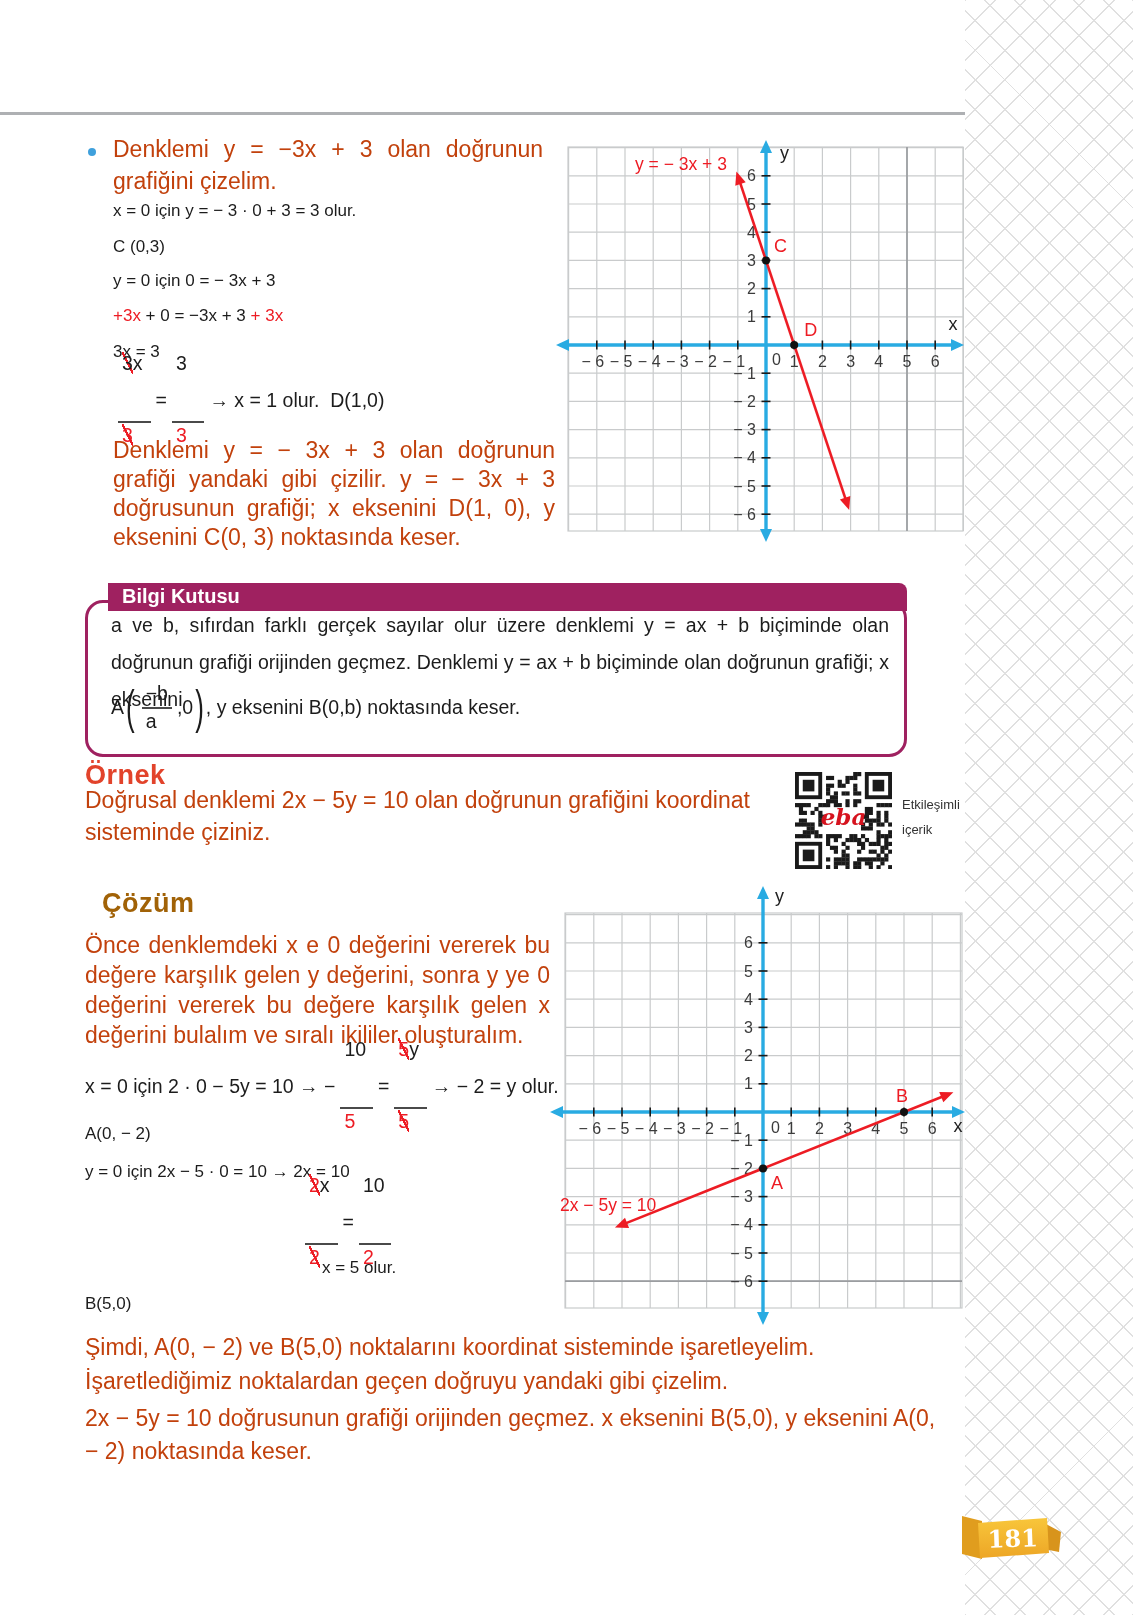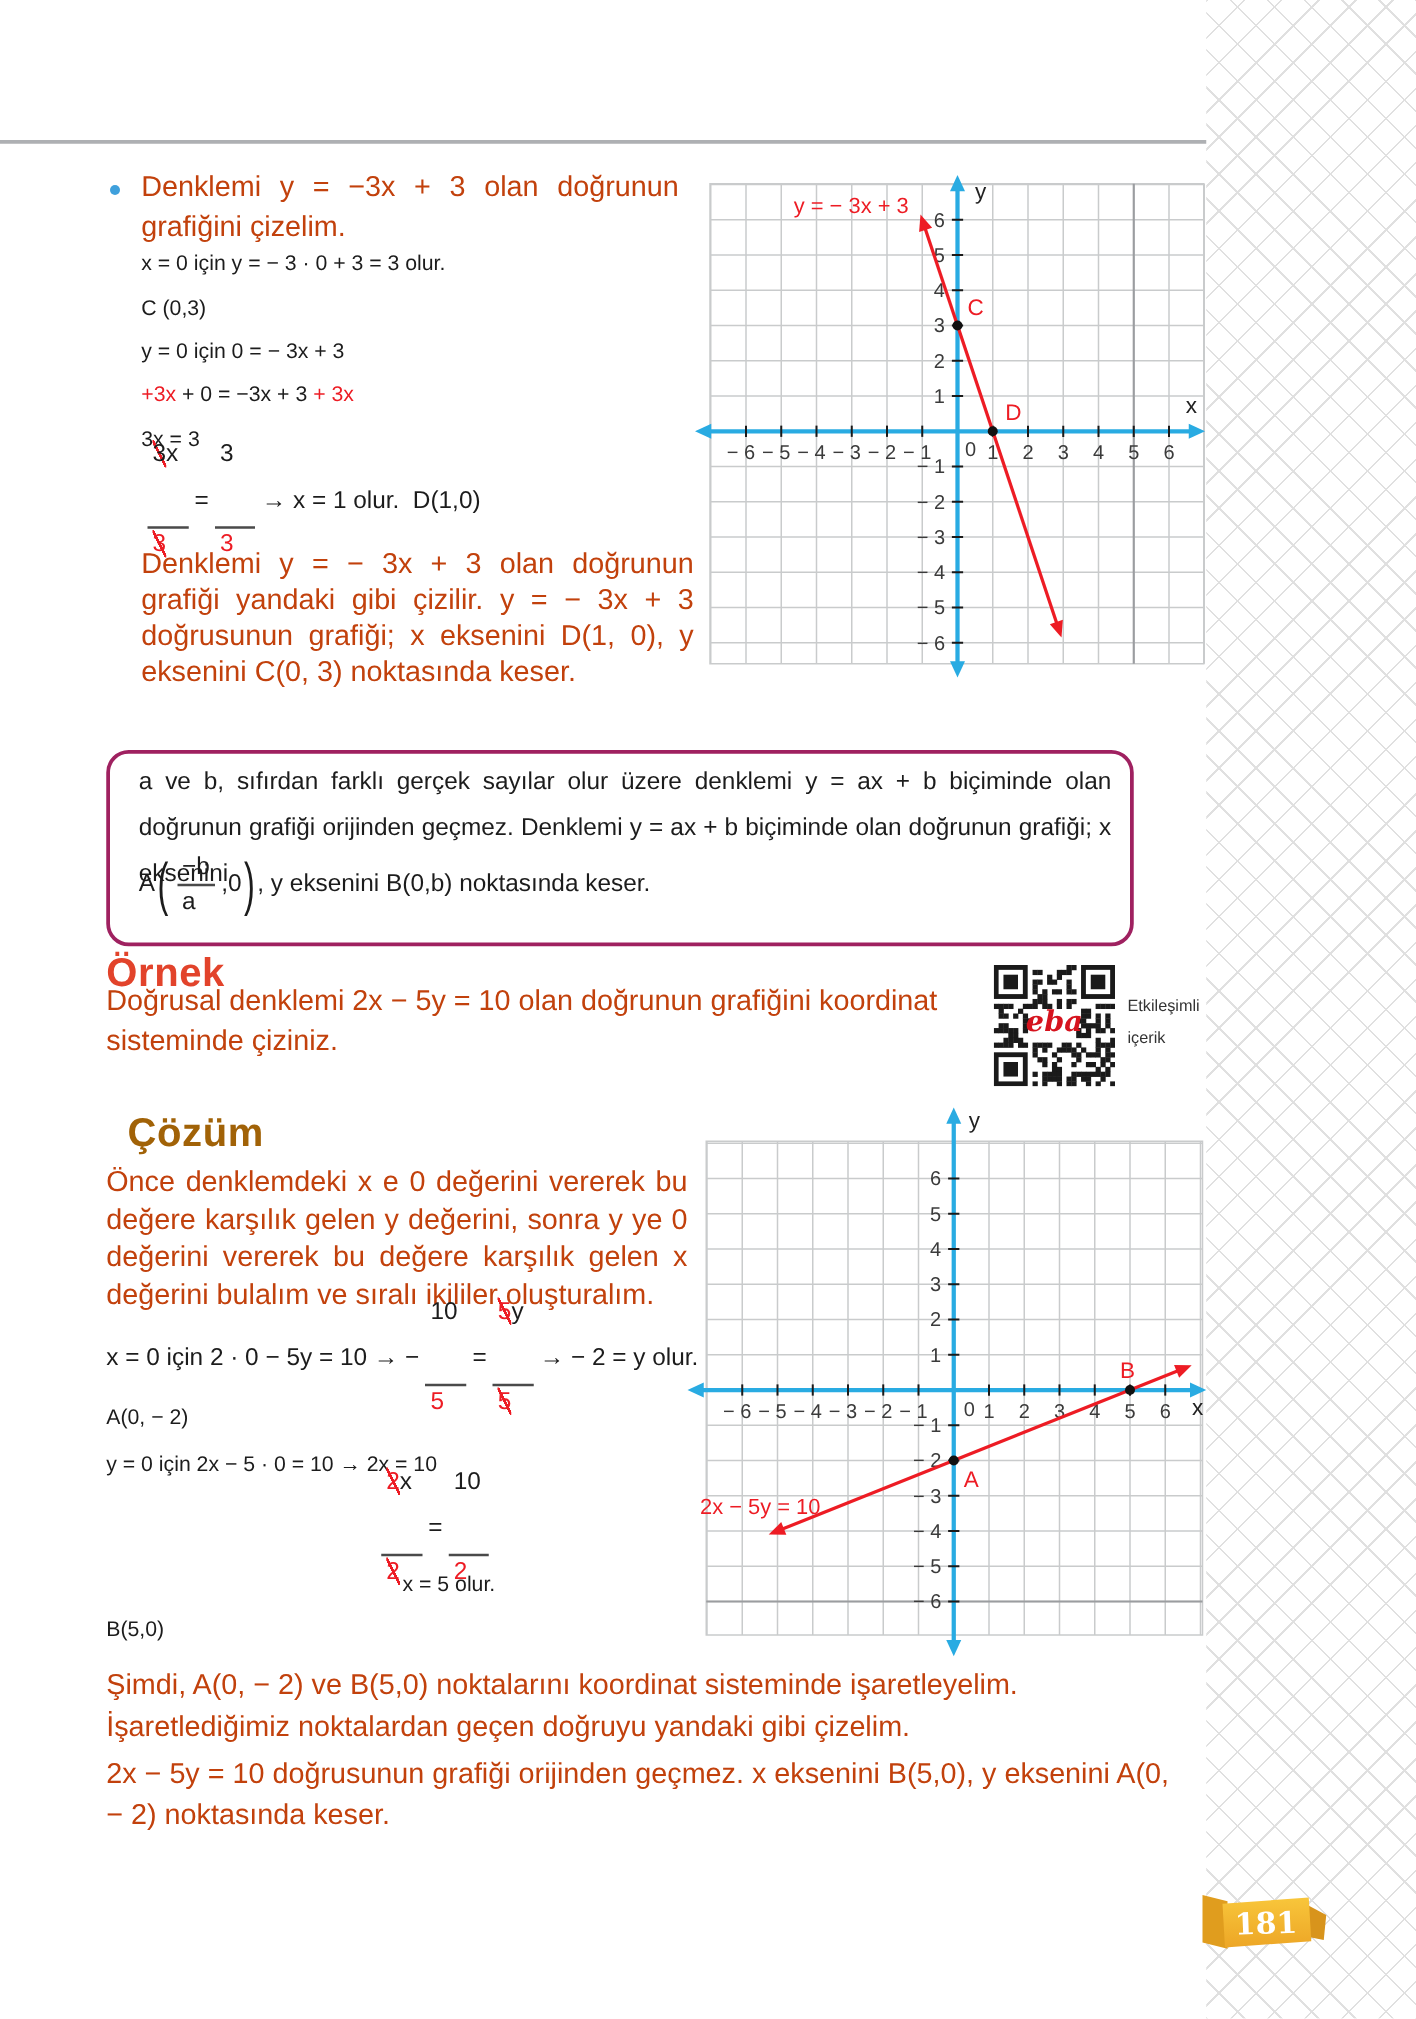--- a/index.html
+++ b/index.html
@@ -17,21 +17,21 @@
   .just{text-align:justify;}
   .eqline{position:absolute;font-size:17px;color:#1c1c1c;white-space:pre;}
   .eqrow{position:absolute;display:flex;align-items:center;font-size:19.5px;color:#1c1c1c;}
   .eqrow span{white-space:pre;}
   .red{color:#ED1C24;}
   .cancel{background:linear-gradient(to top right,transparent 45%,#ED1C24 45%,#ED1C24 56%,transparent 56%);}
   .frac{display:inline-block;text-align:left;vertical-align:middle;margin:0 5px;line-height:1.12;}
   .frac .num{display:block;padding:0 4px 2px;}
   .frac .den{display:block;border-top:2px solid #4a4a4a;padding:2px 4px 0;}
   .bullet{position:absolute;width:8px;height:8px;border-radius:50%;background:#3fa0dc;}
-  .sect-title{position:absolute;font-size:32px;font-weight:bold;letter-spacing:0.5px;}
+  .sect-title{position:absolute;font-size:27px;font-weight:bold;letter-spacing:0.5px;}
   
   #bilgi{left:85px;top:583px;width:822px;height:174px;}
   #bilgi .hdr{position:absolute;left:23px;right:0;top:0;height:28px;background:#9f2160;
       border-radius:0 8px 0 0;color:#fff;font-size:20px;font-weight:bold;
       padding:2px 0 0 14px;box-sizing:border-box;}
   #bilgi .box{position:absolute;left:0;right:0;top:17px;bottom:0;border:3px solid #9f2160;border-radius:18px;}
   #bilgi .body{position:absolute;left:26px;right:18px;top:24px;font-size:19.5px;line-height:37px;text-align:justify;}
   #bilgi .frow{position:absolute;left:26px;top:100px;display:flex;align-items:center;font-size:19.5px;}
   .bigparen{display:inline-block;transform:scaleY(1.8);font-size:26px;font-weight:300;margin:0 2px;}
   
@@ -166,20 +166,21 @@
       <polygon points="-13,-5.5 0,0 -13,5.5" fill="#ED1C24" transform="translate(296.19,377.97) rotate(71.56505117707799)"></polygon>
       <circle cx="213" cy="128.4" r="4" fill="#111"></circle>
       <text x="221" y="120.4" text-anchor="start" font-size="18" fill="#ED1C24" font-family="&quot;Liberation Sans&quot;,sans-serif">C</text>
       <circle cx="241.2" cy="213" r="4" fill="#111"></circle>
       <text x="251.2" y="204" text-anchor="start" font-size="18" fill="#ED1C24" font-family="&quot;Liberation Sans&quot;,sans-serif">D</text>
       <text x="82" y="38" text-anchor="start" font-size="17.5" fill="#ED1C24" font-family="&quot;Liberation Sans&quot;,sans-serif">y = − 3x + 3</text>
     </svg>
 
   <div id="bilgi" class="abs">
     <div class="box"></div>
+    <div class="hdr">Bilgi Kutusu</div>
     <div class="body">a ve b, sıfırdan farklı gerçek sayılar olur üzere denklemi y = ax + b biçiminde olan doğrunun grafiği orijinden geçmez. Denklemi y = ax + b biçiminde olan doğrunun grafiği; x eksenini</div>
     <div class="frow">
       <span>A</span>
         <span class="bigparen">(</span>
         <span class="frac">
           <span class="num">−b</span>
           <span class="den">a</span>
         </span>
         <span>,0</span>
         <span class="bigparen">)</span>

